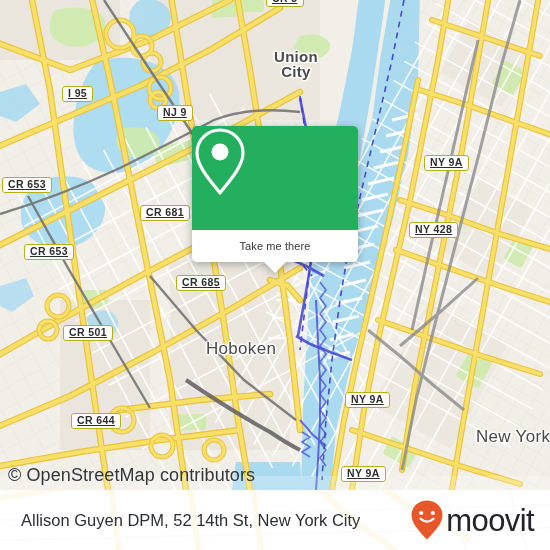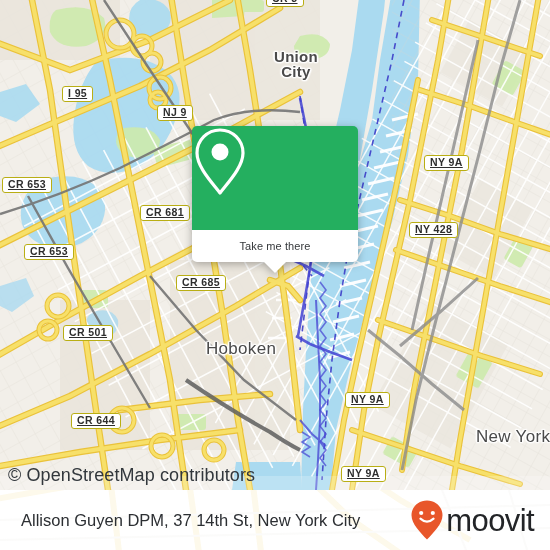--- a/index.html
+++ b/index.html
@@ -450,21 +450,21 @@
         <path d="M340 460 L400 500 L470 540"></path>
       </g>
       <g stroke="#d8d4cc" stroke-width="2" fill="none">
         <path d="M0 520 L550 505"></path>
         <path d="M0 540 L550 528"></path>
         <path d="M430 460 L470 560"></path>
         <path d="M500 460 L530 560"></path>
       </g>
     </svg>
 
-    <div class="addr">Allison Guyen DPM, 37 14th St, New York City</div>
+    <div class="addr">Allison Guyen DPM, 52 14th St, New York City</div>
 
     <div class="brand">
       <svg width="34" height="42" viewBox="0 0 34 42">
         <path d="M17 1.5 C8.2 1.5 1.5 8 1.5 16.2 C1.5 24.8 10.5 33.6 17 40.5
                  C23.5 33.6 32.5 24.8 32.5 16.2 C32.5 8 25.8 1.5 17 1.5 Z" fill="#e8562a"></path>
         <circle cx="11.2" cy="14" r="2.1" fill="#ffffff"></circle>
         <circle cx="22.8" cy="14" r="2.1" fill="#ffffff"></circle>
         <path d="M10.4 19.6 Q17 25.6 23.6 19.6" fill="none" stroke="#ffffff" stroke-width="2.1" stroke-linecap="round"></path>
       </svg>
       <span class="brand-word">moovit</span>

